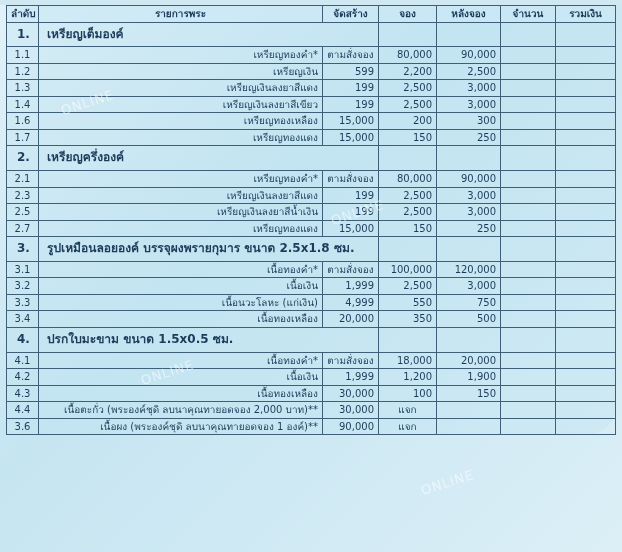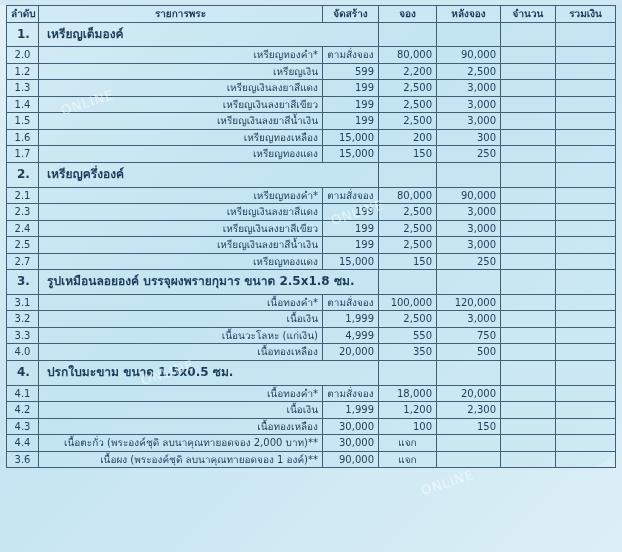--- a/index.html
+++ b/index.html
@@ -105,21 +105,21 @@
     <tbody id="tbody">
         <tr class="group">
           <td class="gnum">1.</td>
           <td colspan="2">เหรียญเต็มองค์</td>
           <td class="blank"></td>
           <td class="blank"></td>
           <td class="blank"></td>
           <td class="blank"></td>
         </tr>
         <tr>
-          <td class="num">2.0</td>
+          <td class="num">1.1</td>
           <td class="name">เหรียญทองคำ*</td>
           <td class="val" style="text-align: center;">ตามสั่งจอง</td>
           <td class="val">80,000</td>
           <td class="val">90,000</td>
           <td class="val"></td>
           <td class="val"></td>
         </tr>
         <tr>
           <td class="num">1.2</td>
           <td class="name">เหรียญเงิน</td>
@@ -134,29 +134,20 @@
           <td class="name">เหรียญเงินลงยาสีแดง</td>
           <td class="val">199</td>
           <td class="val">2,500</td>
           <td class="val">3,000</td>
           <td class="val"></td>
           <td class="val"></td>
         </tr>
         <tr>
           <td class="num">1.4</td>
           <td class="name">เหรียญเงินลงยาสีเขียว</td>
-          <td class="val">199</td>
-          <td class="val">2,500</td>
-          <td class="val">3,000</td>
-          <td class="val"></td>
-          <td class="val"></td>
-        </tr>
-        <tr>
-          <td class="num">1.5</td>
-          <td class="name">เหรียญเงินลงยาสีน้ำเงิน</td>
           <td class="val">199</td>
           <td class="val">2,500</td>
           <td class="val">3,000</td>
           <td class="val"></td>
           <td class="val"></td>
         </tr>
         <tr>
           <td class="num">1.6</td>
           <td class="name">เหรียญทองเหลือง</td>
           <td class="val">15,000</td>
@@ -194,29 +185,20 @@
         <tr>
           <td class="num">2.3</td>
           <td class="name">เหรียญเงินลงยาสีแดง</td>
           <td class="val">199</td>
           <td class="val">2,500</td>
           <td class="val">3,000</td>
           <td class="val"></td>
           <td class="val"></td>
         </tr>
         <tr>
-          <td class="num">2.4</td>
-          <td class="name">เหรียญเงินลงยาสีเขียว</td>
-          <td class="val">199</td>
-          <td class="val">2,500</td>
-          <td class="val">3,000</td>
-          <td class="val"></td>
-          <td class="val"></td>
-        </tr>
-        <tr>
           <td class="num">2.5</td>
           <td class="name">เหรียญเงินลงยาสีน้ำเงิน</td>
           <td class="val">199</td>
           <td class="val">2,500</td>
           <td class="val">3,000</td>
           <td class="val"></td>
           <td class="val"></td>
         </tr>
         <tr>
           <td class="num">2.7</td>
@@ -256,21 +238,21 @@
         <tr>
           <td class="num">3.3</td>
           <td class="name">เนื้อนวะโลหะ (แก่เงิน)</td>
           <td class="val">4,999</td>
           <td class="val">550</td>
           <td class="val">750</td>
           <td class="val"></td>
           <td class="val"></td>
         </tr>
         <tr>
-          <td class="num">4.0</td>
+          <td class="num">3.4</td>
           <td class="name">เนื้อทองเหลือง</td>
           <td class="val">20,000</td>
           <td class="val">350</td>
           <td class="val">500</td>
           <td class="val"></td>
           <td class="val"></td>
         </tr>
         <tr class="group">
           <td class="gnum">4.</td>
           <td colspan="2">ปรกใบมะขาม ขนาด 1.5x0.5 ซม.</td>
@@ -286,21 +268,21 @@
           <td class="val">18,000</td>
           <td class="val">20,000</td>
           <td class="val"></td>
           <td class="val"></td>
         </tr>
         <tr>
           <td class="num">4.2</td>
           <td class="name">เนื้อเงิน</td>
           <td class="val">1,999</td>
           <td class="val">1,200</td>
-          <td class="val">2,300</td>
+          <td class="val">1,900</td>
           <td class="val"></td>
           <td class="val"></td>
         </tr>
         <tr>
           <td class="num">4.3</td>
           <td class="name">เนื้อทองเหลือง</td>
           <td class="val">30,000</td>
           <td class="val">100</td>
           <td class="val">150</td>
           <td class="val"></td>

